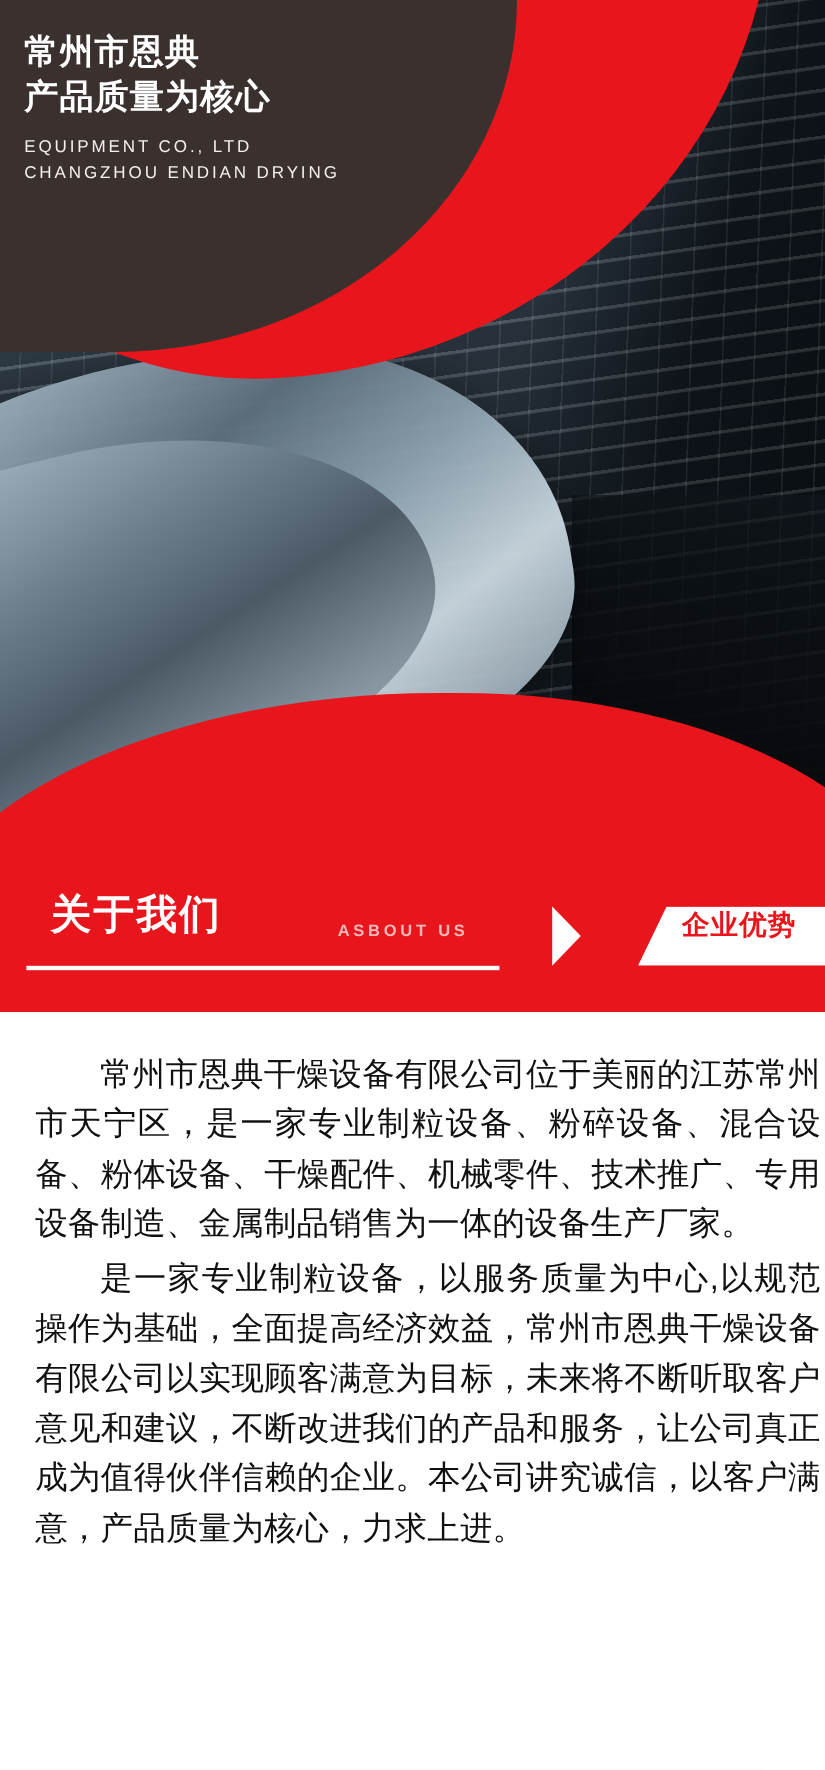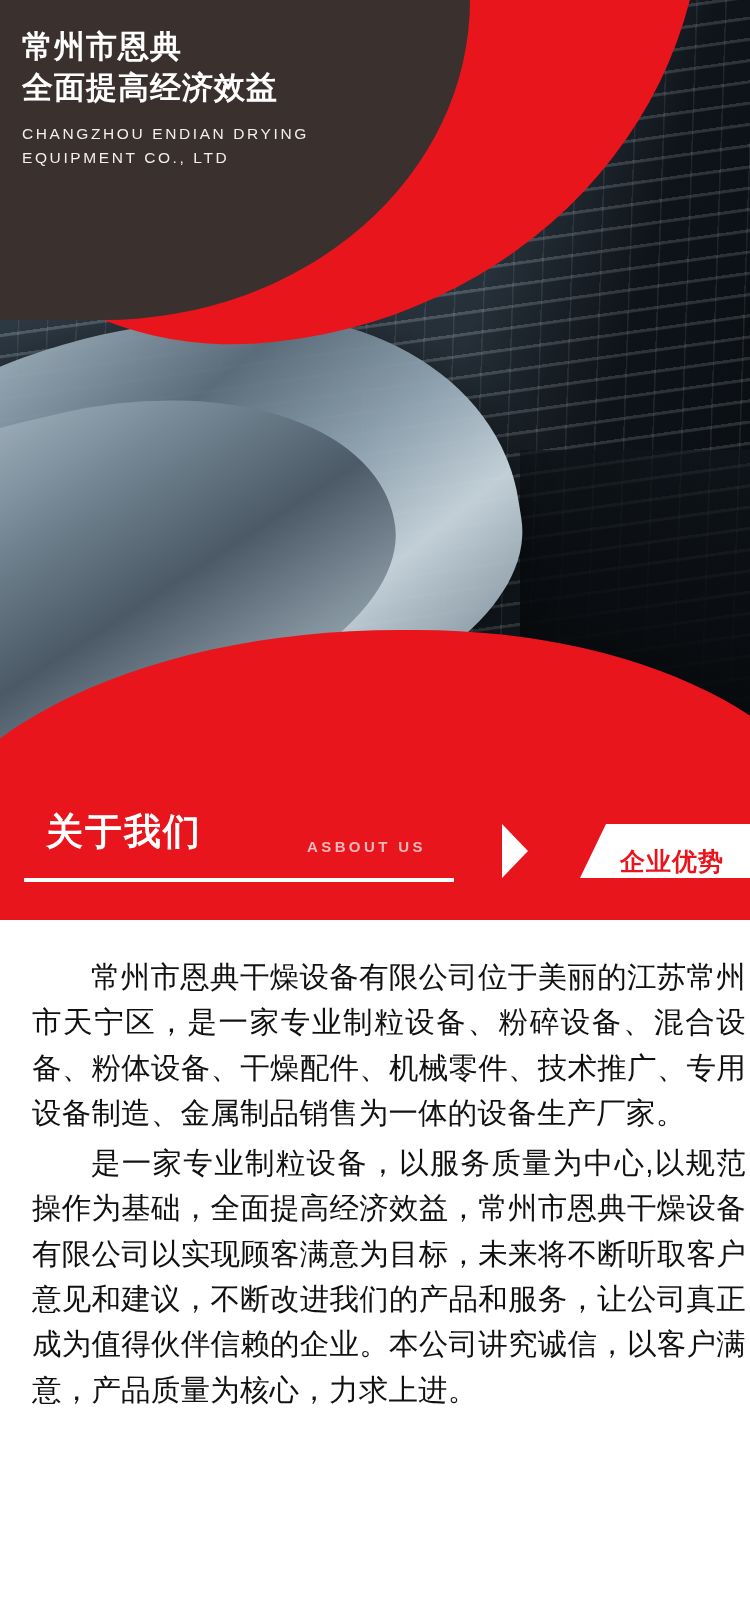--- a/index.html
+++ b/index.html
@@ -209,21 +209,21 @@
     letter-spacing: 3.4px;
     color: #f6b9ba;
   }
   .adv-tag {
     position: absolute;
     right: 0;
     top: 22px;
     height: 54px;
     padding: 0 26px 0 40px;
     display: flex;
-    align-items: flex-end;
+    align-items: flex-start;
     background: #ffffff;
     color: #e8161c;
     font-size: 25px;
     font-weight: bold;
     letter-spacing: 1px;
     clip-path: polygon(26px 0, 100% 0, 100% 100%, 0 100%);
   }
   .adv-arrow {
     position: absolute;
     right: 222px;
@@ -269,25 +269,25 @@
     <div class="canopy"></div>
     <div class="canopy2"></div>
   </div>
 
   <div class="red-top"></div>
   <div class="header-panel"></div>
 
   <div class="header-text">
     <div class="cn-title">
       <div>常州市恩典</div>
-      <div>全面提高经济效益</div>
+      <div>产品质量为核心</div>
     </div>
     <div class="en-title">
+      <div>EQUIPMENT CO., LTD</div>
       <div>CHANGZHOU ENDIAN DRYING</div>
-      <div>EQUIPMENT CO., LTD</div>
     </div>
   </div>
 
   <div class="red-bottom"></div>
 
   <div class="titlebar">
     <div class="about-cn">关于我们</div>
     <div class="about-underline"></div>
     <div class="about-en">ASBOUT US</div>
     <div class="adv-arrow"></div>

